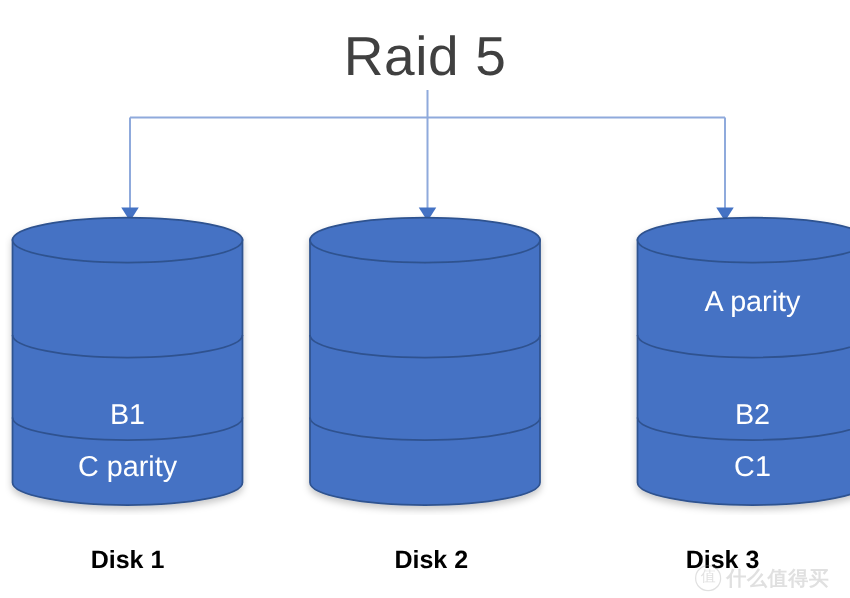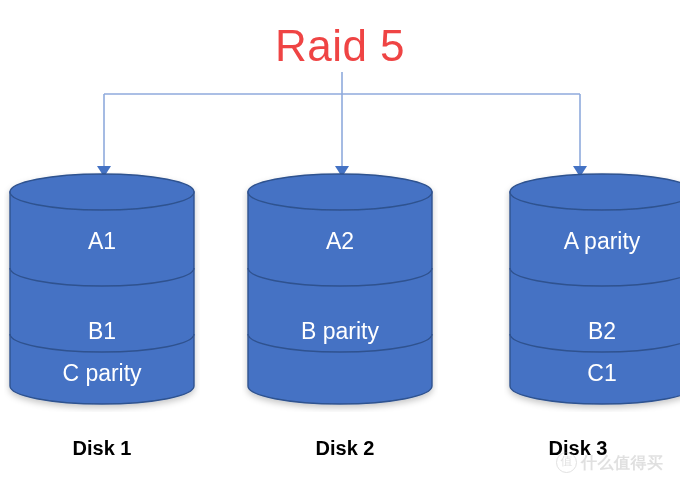--- a/index.html
+++ b/index.html
@@ -24,21 +24,21 @@
 
   
   #title {
     position: absolute;
     left: 0;
     top: 20px;
     width: 680px;
     text-align: center;
     font-size: 44px;
     line-height: 52px;
-    color: #ef4444;
+    color: #404040;
     letter-spacing: 0.5px;
     white-space: nowrap;
   }
 
   
   #connector {
     position: absolute;
     left: 0;
     top: 0;
     width: 680px;
@@ -148,42 +148,39 @@
           <feDropShadow dx="0" dy="3" stdDeviation="3" flood-color="#000000" flood-opacity="0.22"></feDropShadow>
         </filter>
       </defs>
       <g filter="url(#sh0)">
         <path d="M6,20 L6,214 A92,18 0 0 0 190,214 L190,20 Z" fill="#4472C4" stroke="#2F528F" stroke-width="1.4"></path>
         <ellipse cx="98" cy="20" rx="92" ry="18" fill="#4472C4" stroke="#2F528F" stroke-width="1.4"></ellipse>
       </g>
       <path d="M6,96 A92,18 0 0 0 190,96" fill="none" stroke="#2F528F" stroke-width="1.4"></path>
       <path d="M6,162 A92,18 0 0 0 190,162" fill="none" stroke="#2F528F" stroke-width="1.4"></path>
     </svg>
-    <div class="seg-label s0">A1</div>
     <div class="seg-label s1">B1</div>
     <div class="seg-label s2">C parity</div>
   </div>
   <div class="disk-caption" style="left:4px; top:436px;">Disk 1</div>
 
   <div class="cylinder" id="cyl-1" style="left:242px; top:172px;">
     <svg class="cyl-svg" viewBox="0 0 196 240" xmlns="http://www.w3.org/2000/svg">
       <defs>
         <filter id="sh1" x="-20%" y="-20%" width="140%" height="160%">
           <feDropShadow dx="0" dy="3" stdDeviation="3" flood-color="#000000" flood-opacity="0.22"></feDropShadow>
         </filter>
       </defs>
       <g filter="url(#sh1)">
         <path d="M6,20 L6,214 A92,18 0 0 0 190,214 L190,20 Z" fill="#4472C4" stroke="#2F528F" stroke-width="1.4"></path>
         <ellipse cx="98" cy="20" rx="92" ry="18" fill="#4472C4" stroke="#2F528F" stroke-width="1.4"></ellipse>
       </g>
       <path d="M6,96 A92,18 0 0 0 190,96" fill="none" stroke="#2F528F" stroke-width="1.4"></path>
       <path d="M6,162 A92,18 0 0 0 190,162" fill="none" stroke="#2F528F" stroke-width="1.4"></path>
     </svg>
-    <div class="seg-label s0">A2</div>
-    <div class="seg-label s1">B parity</div>
   </div>
   <div class="disk-caption" style="left:247px; top:436px;">Disk 2</div>
 
   <div class="cylinder" id="cyl-2" style="left:504px; top:172px;">
     <svg class="cyl-svg" viewBox="0 0 196 240" xmlns="http://www.w3.org/2000/svg">
       <defs>
         <filter id="sh2" x="-20%" y="-20%" width="140%" height="160%">
           <feDropShadow dx="0" dy="3" stdDeviation="3" flood-color="#000000" flood-opacity="0.22"></feDropShadow>
         </filter>
       </defs>

